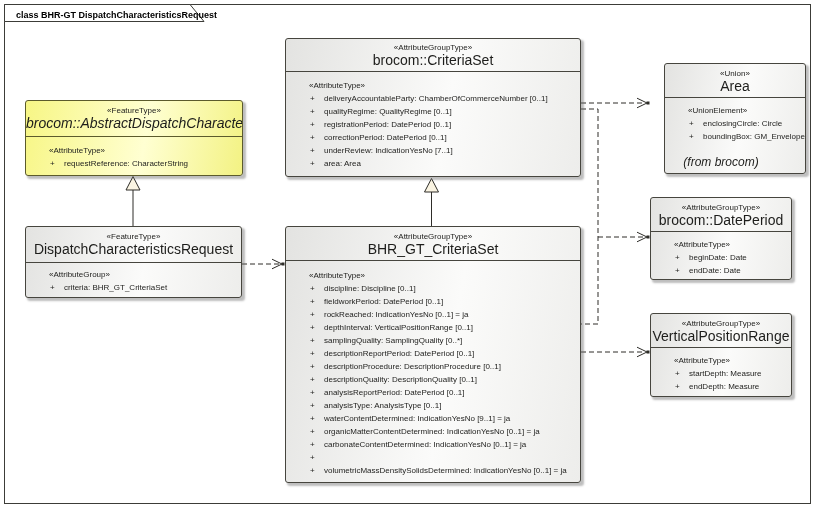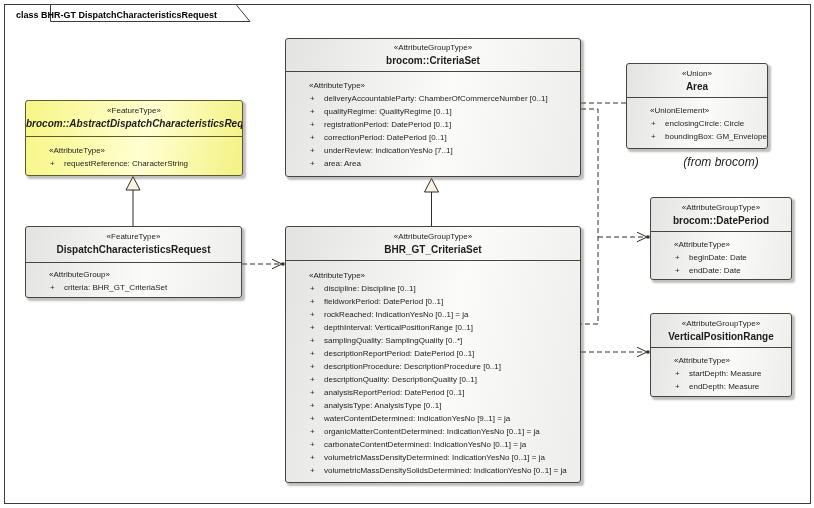--- a/index.html
+++ b/index.html
@@ -5,21 +5,21 @@
   html, body { margin:0; padding:0; background:#ffffff; }
   .stage {
     position:relative; width:814px; height:508px; background:#ffffff;
     font-family:"Liberation Sans","DejaVu Sans",sans-serif; color:#1d1d1b;
     overflow:hidden;
   }
   .frame {
     position:absolute; left:4px; top:4px; width:805px; height:498px;
     border:1px solid #3c3c38; background:#ffffff;
   }
-  .tab { position:absolute; left:4px; top:4px; width:202px; height:18px;padding-left:46px; }
+  .tab { position:absolute; left:4px; top:4px; width:202px; height:18px; }
   .tab-title {
     position:absolute; left:12px; top:6px; font-size:9px; font-weight:bold;
     white-space:nowrap; color:#000;
   }
   .connectors { position:absolute; left:0; top:0; width:814px; height:508px; pointer-events:none; }
 
   .cls {
     position:absolute; box-sizing:border-box;
     border:1px solid #46453e; border-radius:3px;
     background:linear-gradient(100deg,#e3e3e1 0%,#fbfbfa 55%,#ededeb 100%);
@@ -28,21 +28,21 @@
   .cls.yellow {
     background:linear-gradient(100deg,#f7f685 0%,#ffffd2 55%,#f3f283 100%);
     border-color:#5c5b2c;
   }
   .hdr {
     box-sizing:border-box; border-bottom:1px solid #46453e;
     text-align:center; padding-top:4px; overflow:hidden;
   }
   .yellow .hdr { border-bottom-color:#5c5b2c; }
   .st  { font-size:8px;   line-height:12px; white-space:nowrap; }
-  .nm  { font-size:10px; line-height:13px; font-weight:bold; white-space:nowrap; }
+  .nm  { font-size:14px; line-height:13px; font-weight:normal; white-space:nowrap; }
   .nm.abstract { font-style:italic; }
   .body { padding:6px 4px 0 7px;margin-left:16px; }
   .sec-st { font-size:8px; line-height:13px; white-space:nowrap; }
   .row { display:flex; font-size:8px; line-height:13px; white-space:nowrap; }
   .row .pl { flex:none; width:14px; padding-left:1px; }
   .from-note {
     position:absolute; left:650px; top:155px; width:142px; text-align:center;
     font-size:12px; font-style:italic; color:#1d1d1b;
   }
 </style>
@@ -213,30 +213,29 @@
       <div class="row">
           <span class="pl">+</span>
           <span>organicMatterContentDetermined: IndicationYesNo [0..1] = ja</span>
         </div>
       <div class="row">
           <span class="pl">+</span>
           <span>carbonateContentDetermined: IndicationYesNo [0..1] = ja</span>
         </div>
       <div class="row">
           <span class="pl">+</span>
-          <span>volumetricMassDensityDetermined: IndicationYesNo [0..1] = ja</span>
         </div>
       <div class="row">
           <span class="pl">+</span>
           <span>volumetricMassDensitySolidsDetermined: IndicationYesNo [0..1] = ja</span>
         </div>
     </div>
   </div>
 
-  <div class="cls" style="left:626px;top:63px;width:142px;height:86px">
+  <div class="cls" style="left:664px;top:63px;width:142px;height:111px">
     <div class="hdr" style="height:34px">
       <div class="st">«Union»</div>
       <div class="nm">Area</div>
     </div>
     <div class="body" style="padding-top:6px">
       <div class="sec-st">«UnionElement»</div>
       <div class="row">
           <span class="pl">+</span>
           <span>enclosingCircle: Circle</span>
         </div>

